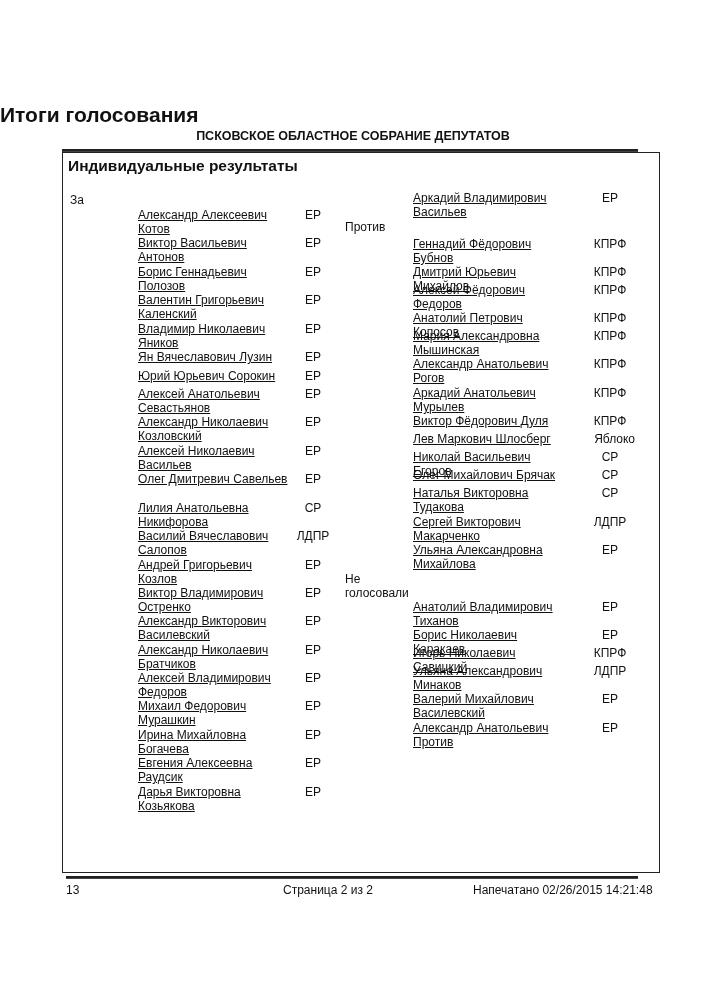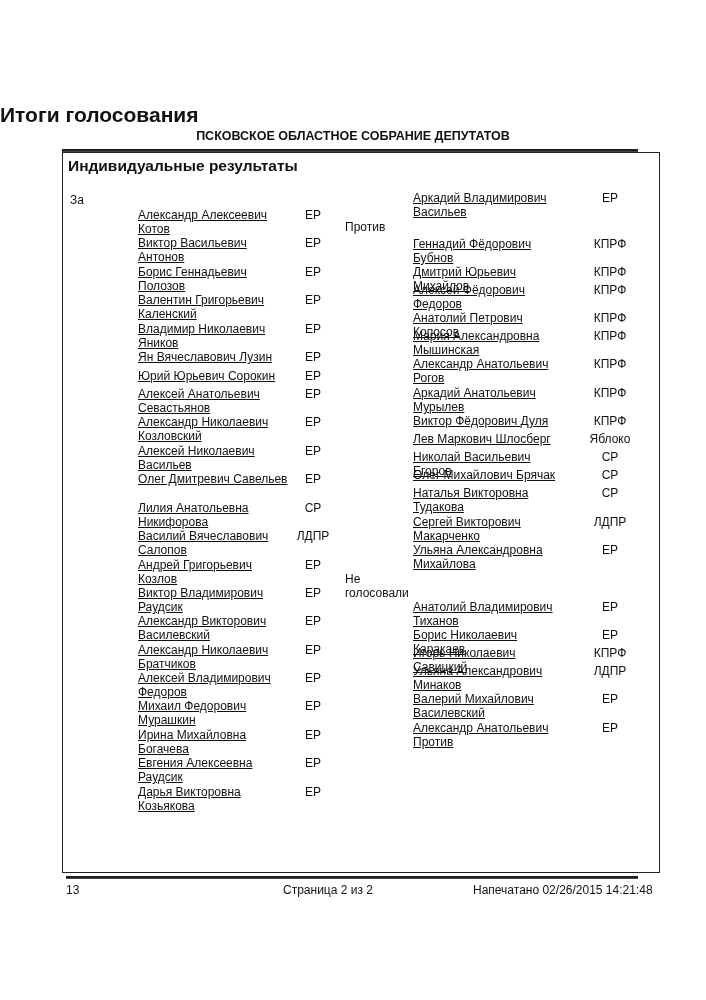--- a/index.html
+++ b/index.html
@@ -84,21 +84,21 @@
     </div>
     <div class="entry" style="left: 138px; top: 529px;">
       <div class="name">Василий Вячеславович Салопов</div>
       <div class="party" style="left: 150px;">ЛДПР</div>
     </div>
     <div class="entry" style="left: 138px; top: 558px;">
       <div class="name">Андрей Григорьевич Козлов</div>
       <div class="party" style="left: 150px;">ЕР</div>
     </div>
     <div class="entry" style="left: 138px; top: 586px;">
-      <div class="name">Виктор Владимирович Раудсик</div>
+      <div class="name">Виктор Владимирович Остренко</div>
       <div class="party" style="left: 150px;">ЕР</div>
     </div>
     <div class="entry" style="left: 138px; top: 614px;">
       <div class="name">Александр Викторович Василевский</div>
       <div class="party" style="left: 150px;">ЕР</div>
     </div>
     <div class="entry" style="left: 138px; top: 643px;">
       <div class="name">Александр Николаевич Братчиков</div>
       <div class="party" style="left: 150px;">ЕР</div>
     </div>
@@ -159,21 +159,21 @@
     <div class="entry" style="left: 413px; top: 386px;">
       <div class="name">Аркадий Анатольевич Мурылев</div>
       <div class="party" style="left: 172px;">КПРФ</div>
     </div>
     <div class="entry" style="left: 413px; top: 414px;">
       <div class="name">Виктор Фёдорович Дуля</div>
       <div class="party" style="left: 172px;">КПРФ</div>
     </div>
     <div class="entry" style="left: 413px; top: 432px;">
       <div class="name">Лев Маркович Шлосберг</div>
-      <div class="party" style="left: 172px;">Яблоко</div>
+      <div class="party" style="left: 172px; text-align: right;">Яблоко</div>
     </div>
     <div class="entry" style="left: 413px; top: 450px;">
       <div class="name">Николай Васильевич Егоров</div>
       <div class="party" style="left: 172px;">СР</div>
     </div>
     <div class="entry" style="left: 413px; top: 468px;">
       <div class="name">Олег Михайлович Брячак</div>
       <div class="party" style="left: 172px;">СР</div>
     </div>
     <div class="entry" style="left: 413px; top: 486px;">

